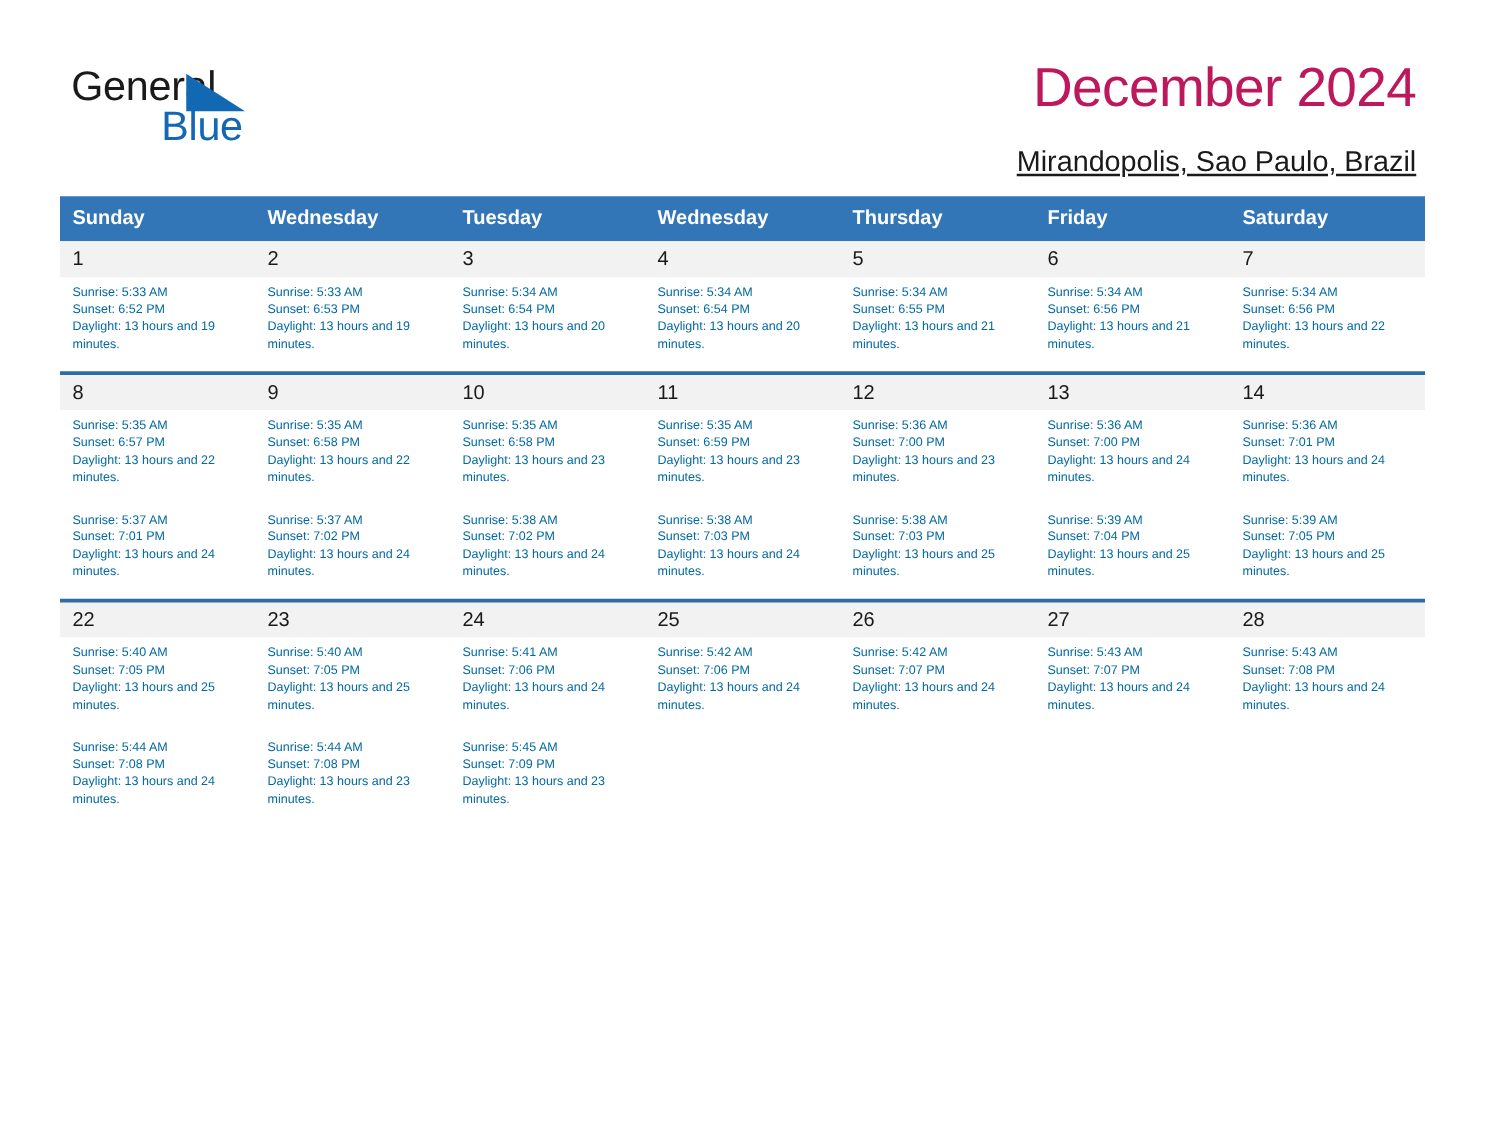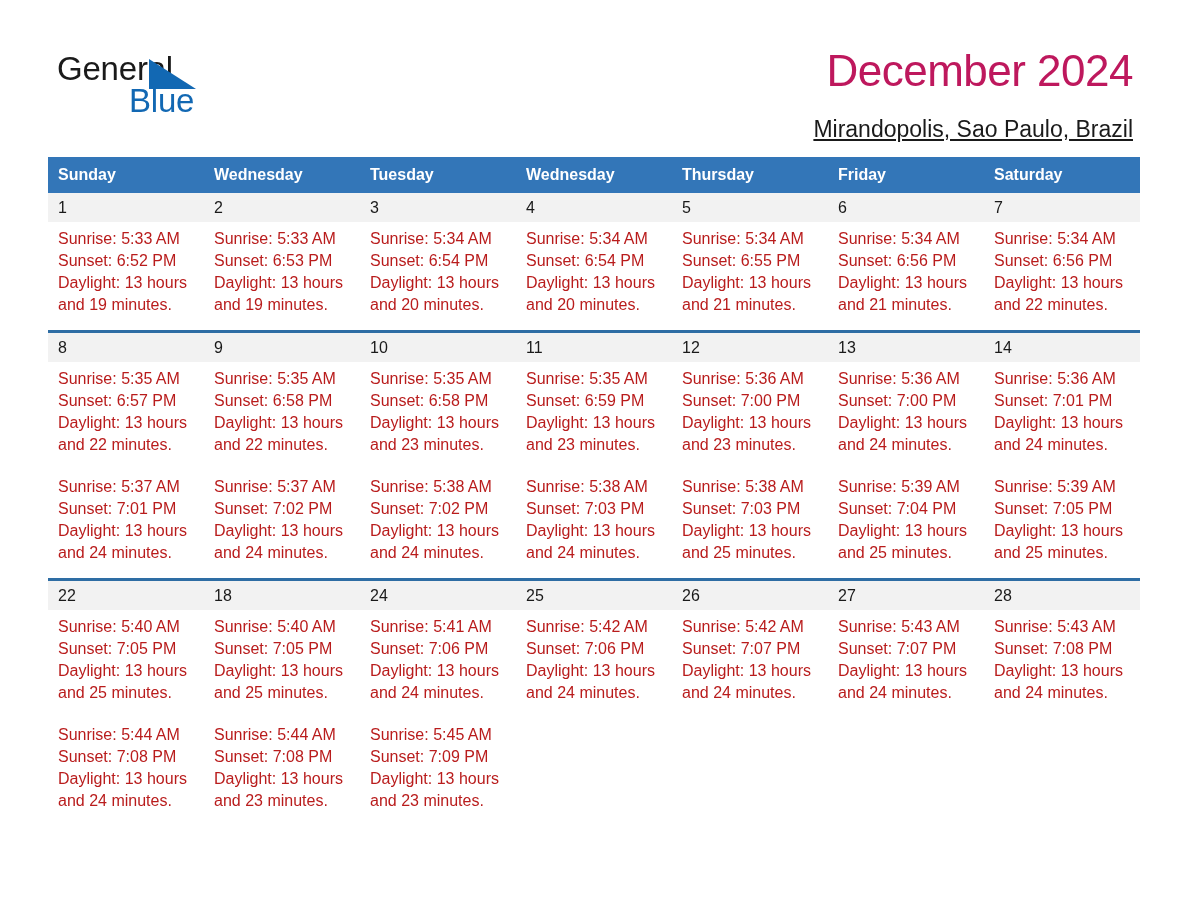--- a/index.html
+++ b/index.html
@@ -109,22 +109,22 @@
     color: #1a1a1a;
     padding: 6px 0 5px 10px;
     vertical-align: top;
     line-height: 1.1;
   }
   .daynum-row.first td {
     border-top: none;
   }
   .info-row td {
     background: #ffffff;
-    font-size: 16px;
-    color: #b91c1c;
+    font-size: 10px;
+    color: #0369a1;
     padding: 6px 8px 14px 10px;
     vertical-align: top;
     line-height: 1.38;
     margin-top: 12px;
   }
   .info-row td .line {
     white-space: nowrap;
   }
   .info-row td .wrapline {
     white-space: normal;
@@ -288,21 +288,21 @@
             <div class="wrapline">Daylight: 13 hours and 25 minutes.</div>
           </td>
           <td>
             <div class="line">Sunrise: 5:39 AM</div>
             <div class="line">Sunset: 7:05 PM</div>
             <div class="wrapline">Daylight: 13 hours and 25 minutes.</div>
           </td>
         </tr>
         <tr class="daynum-row">
           <td>22</td>
-          <td>18</td>
+          <td>23</td>
           <td>24</td>
           <td>25</td>
           <td>26</td>
           <td>27</td>
           <td>28</td>
         </tr>
         <tr class="info-row">
           <td>
             <div class="line">Sunrise: 5:40 AM</div>
             <div class="line">Sunset: 7:05 PM</div>

